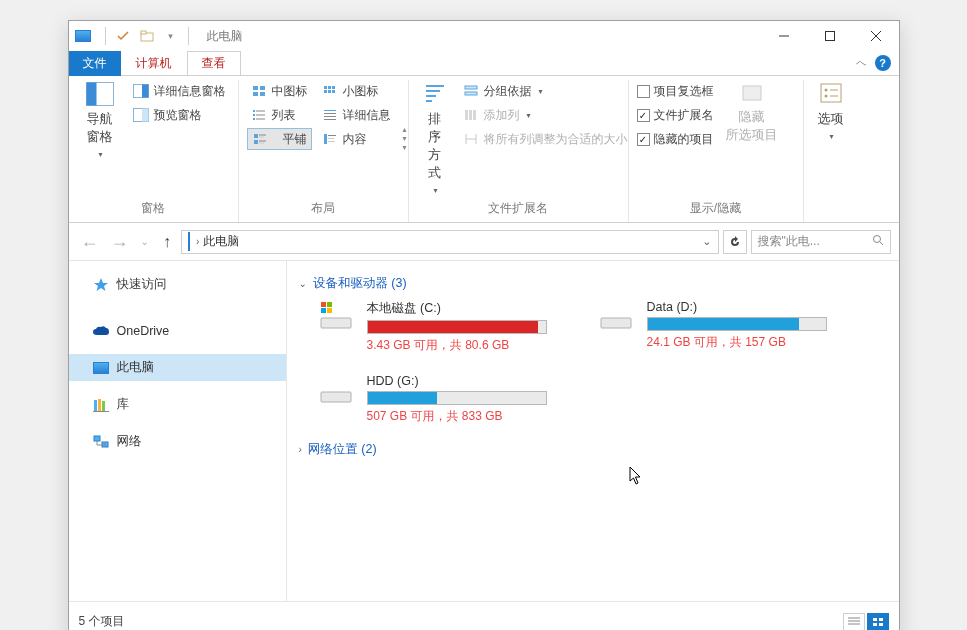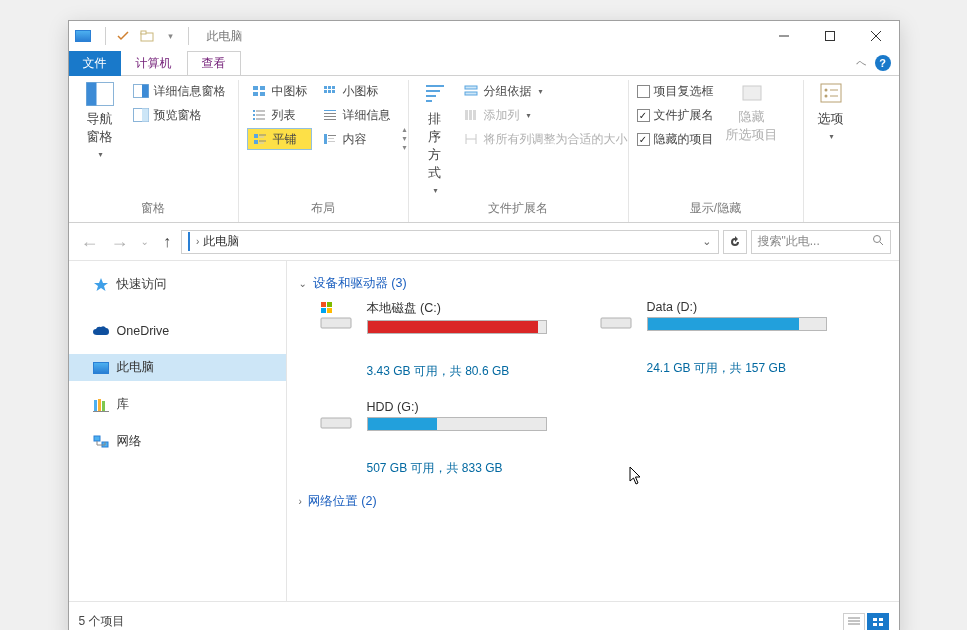--- a/index.html
+++ b/index.html
@@ -13,36 +13,36 @@
     .qat { display: flex; align-items: center; gap: 2px; margin-left: 6px; }
     .qat-sep { width: 1px; height: 18px; background: #d0d0d0; margin: 0 4px; }
     .qat-btn { width: 22px; height: 22px; display: flex; align-items: center; justify-content: center; color: #555; font-size: 11px; }
     .titlebar-title { color: #777; font-size: 12px; margin-left: 10px; }
     .win-controls { display: flex; }
     .win-btn { width: 46px; height: 30px; display: flex; align-items: center; justify-content: center; color: #555; }
     
     
     .tabs-row { height: 25px; display: flex; align-items: flex-start; border-bottom: 1px solid #d0d0d0; position: relative; }
     .file-tab { background: #1979ca; color: #fff; padding: 4px 14px; font-size: 12px; height: 25px; display:flex; align-items:center; }
-    .tab { padding: 4px 14px; font-size: 12px; height: 24px; display:flex; align-items:center; color: #701a75; border: 1px solid transparent; border-bottom: none; }
+    .tab { padding: 4px 14px; font-size: 12px; height: 24px; display:flex; align-items:center; color: #b91c1c; border: 1px solid transparent; border-bottom: none; }
     .tab.active { border-color: #d0d0d0; background: #fff; margin-bottom: -1px; }
     .tabs-right { position: absolute; right: 8px; top: 4px; display: flex; align-items: center; gap: 8px; }
     .help-icon { width: 16px; height: 16px; border-radius: 50%; background: #1979ca; color: #fff; display: flex; align-items: center; justify-content: center; font-size: 11px; font-weight: bold; }
     .expand-caret { color: #8a8a8a; font-size: 10px; }
     
     
     .ribbon { display: flex; background: #fff; border-bottom: 1px solid #d0d0d0; padding: 4px 0 0 0; font-size: 12px; color: #474747; }
     .ribbon-group { display: flex; flex-direction: column; padding: 0 8px; border-right: 1px solid #e5e5e5; }
     .ribbon-group-content { display: flex; gap: 6px; flex: 1; }
     .ribbon-group-label { text-align: center; color: #7a7a7a; font-size: 12px; padding: 3px 0 5px; }
     .big-btn { display: flex; flex-direction: column; align-items: center; justify-content: flex-start; padding: 2px 6px; gap:4px; }
     .big-btn .label { font-size: 13px; text-align: center; }
     .small-btn-col { display: flex; flex-direction: column; gap: 2px; }
     .small-btn { display: flex; align-items: center; gap: 5px; padding: 2px 4px; height: 22px; font-size: 12px; white-space: nowrap; }
-    .small-btn.selected { background: #fde047; border: 1px solid #92c0e0; }
+    .small-btn.selected { background: #e5e5e5; border: 1px solid #92c0e0; justify-content: space-between; }
     .ribbon-icon { width: 16px; height: 16px; display: inline-flex; align-items: center; justify-content: center; }
     .ribbon-icon svg { display:block; }
     .checkbox-row { display: flex; align-items: center; gap: 4px; height: 22px; font-size: 12px; white-space: nowrap; }
     .checkbox { width: 13px; height: 13px; border: 1px solid #888; display: inline-flex; align-items: center; justify-content: center; font-size: 10px; color: #222; }
     .disabled { color: #b0b0b0; }
     .dropdown-arrow { font-size: 8px; color: #666; margin-left: 2px; }
     
     
     .address-row { display: flex; align-items: center; gap: 4px; padding: 6px 8px; border-bottom: 1px solid #e5e5e5; }
     .nav-arrow { color: #b0b0b0; font-size: 18px; padding: 2px 4px; }
@@ -67,21 +67,21 @@
     .content { flex: 1; padding: 10px 12px; font-size: 12.5px; }
     .section-header { display: flex; align-items: center; gap: 6px; color: #1b5fbf; padding: 4px 0; margin-bottom: 4px; }
     .section-header .chev { font-size: 10px; color: #666; }
     .drive-grid { display: flex; flex-wrap: wrap; gap: 20px 20px; padding-left: 18px; margin-bottom: 12px; }
     .drive { display: flex; gap: 10px; width: 260px; }
     .drive-icon { width: 40px; height: 32px; display:flex; align-items:flex-end; }
     .drive-info { display: flex; flex-direction: column; gap: 3px; flex:1; }
     .drive-name { color: #333; }
     .drive-bar { width: 180px; height: 14px; border: 1px solid #b8b8b8; background: #eaeaea; position: relative; }
     .drive-bar-fill { height: 100%; }
-    .drive-status { color: #0369a1; font-size: 12px; margin-top: 26px; }
+    .drive-status { color: #ef4444; font-size: 12px; }
     
     
     .statusbar { height: 40px; border-top: 1px solid #e5e5e5; display: flex; align-items: center; padding: 0 10px; font-size: 12px; color: #474747; }
     .statusbar .view-btns { margin-left: auto; display:flex; gap:2px; }
     .view-btn { width: 22px; height: 18px; border: 1px solid #cfcfcf; display:flex; align-items:center; justify-content:center; }
     .view-btn.active { background:#1979ca; border-color:#1979ca; color:#fff; }
     
     .pc-monitor { width:16px; height:12px; background:linear-gradient(#4db0f0,#2a7fd4); border:1px solid #2a7fd4; position:relative; }
     .cursor { position: absolute; left: 560px; top: 445px; font-size: 16px; color: #000; pointer-events: none; }
   </style>

